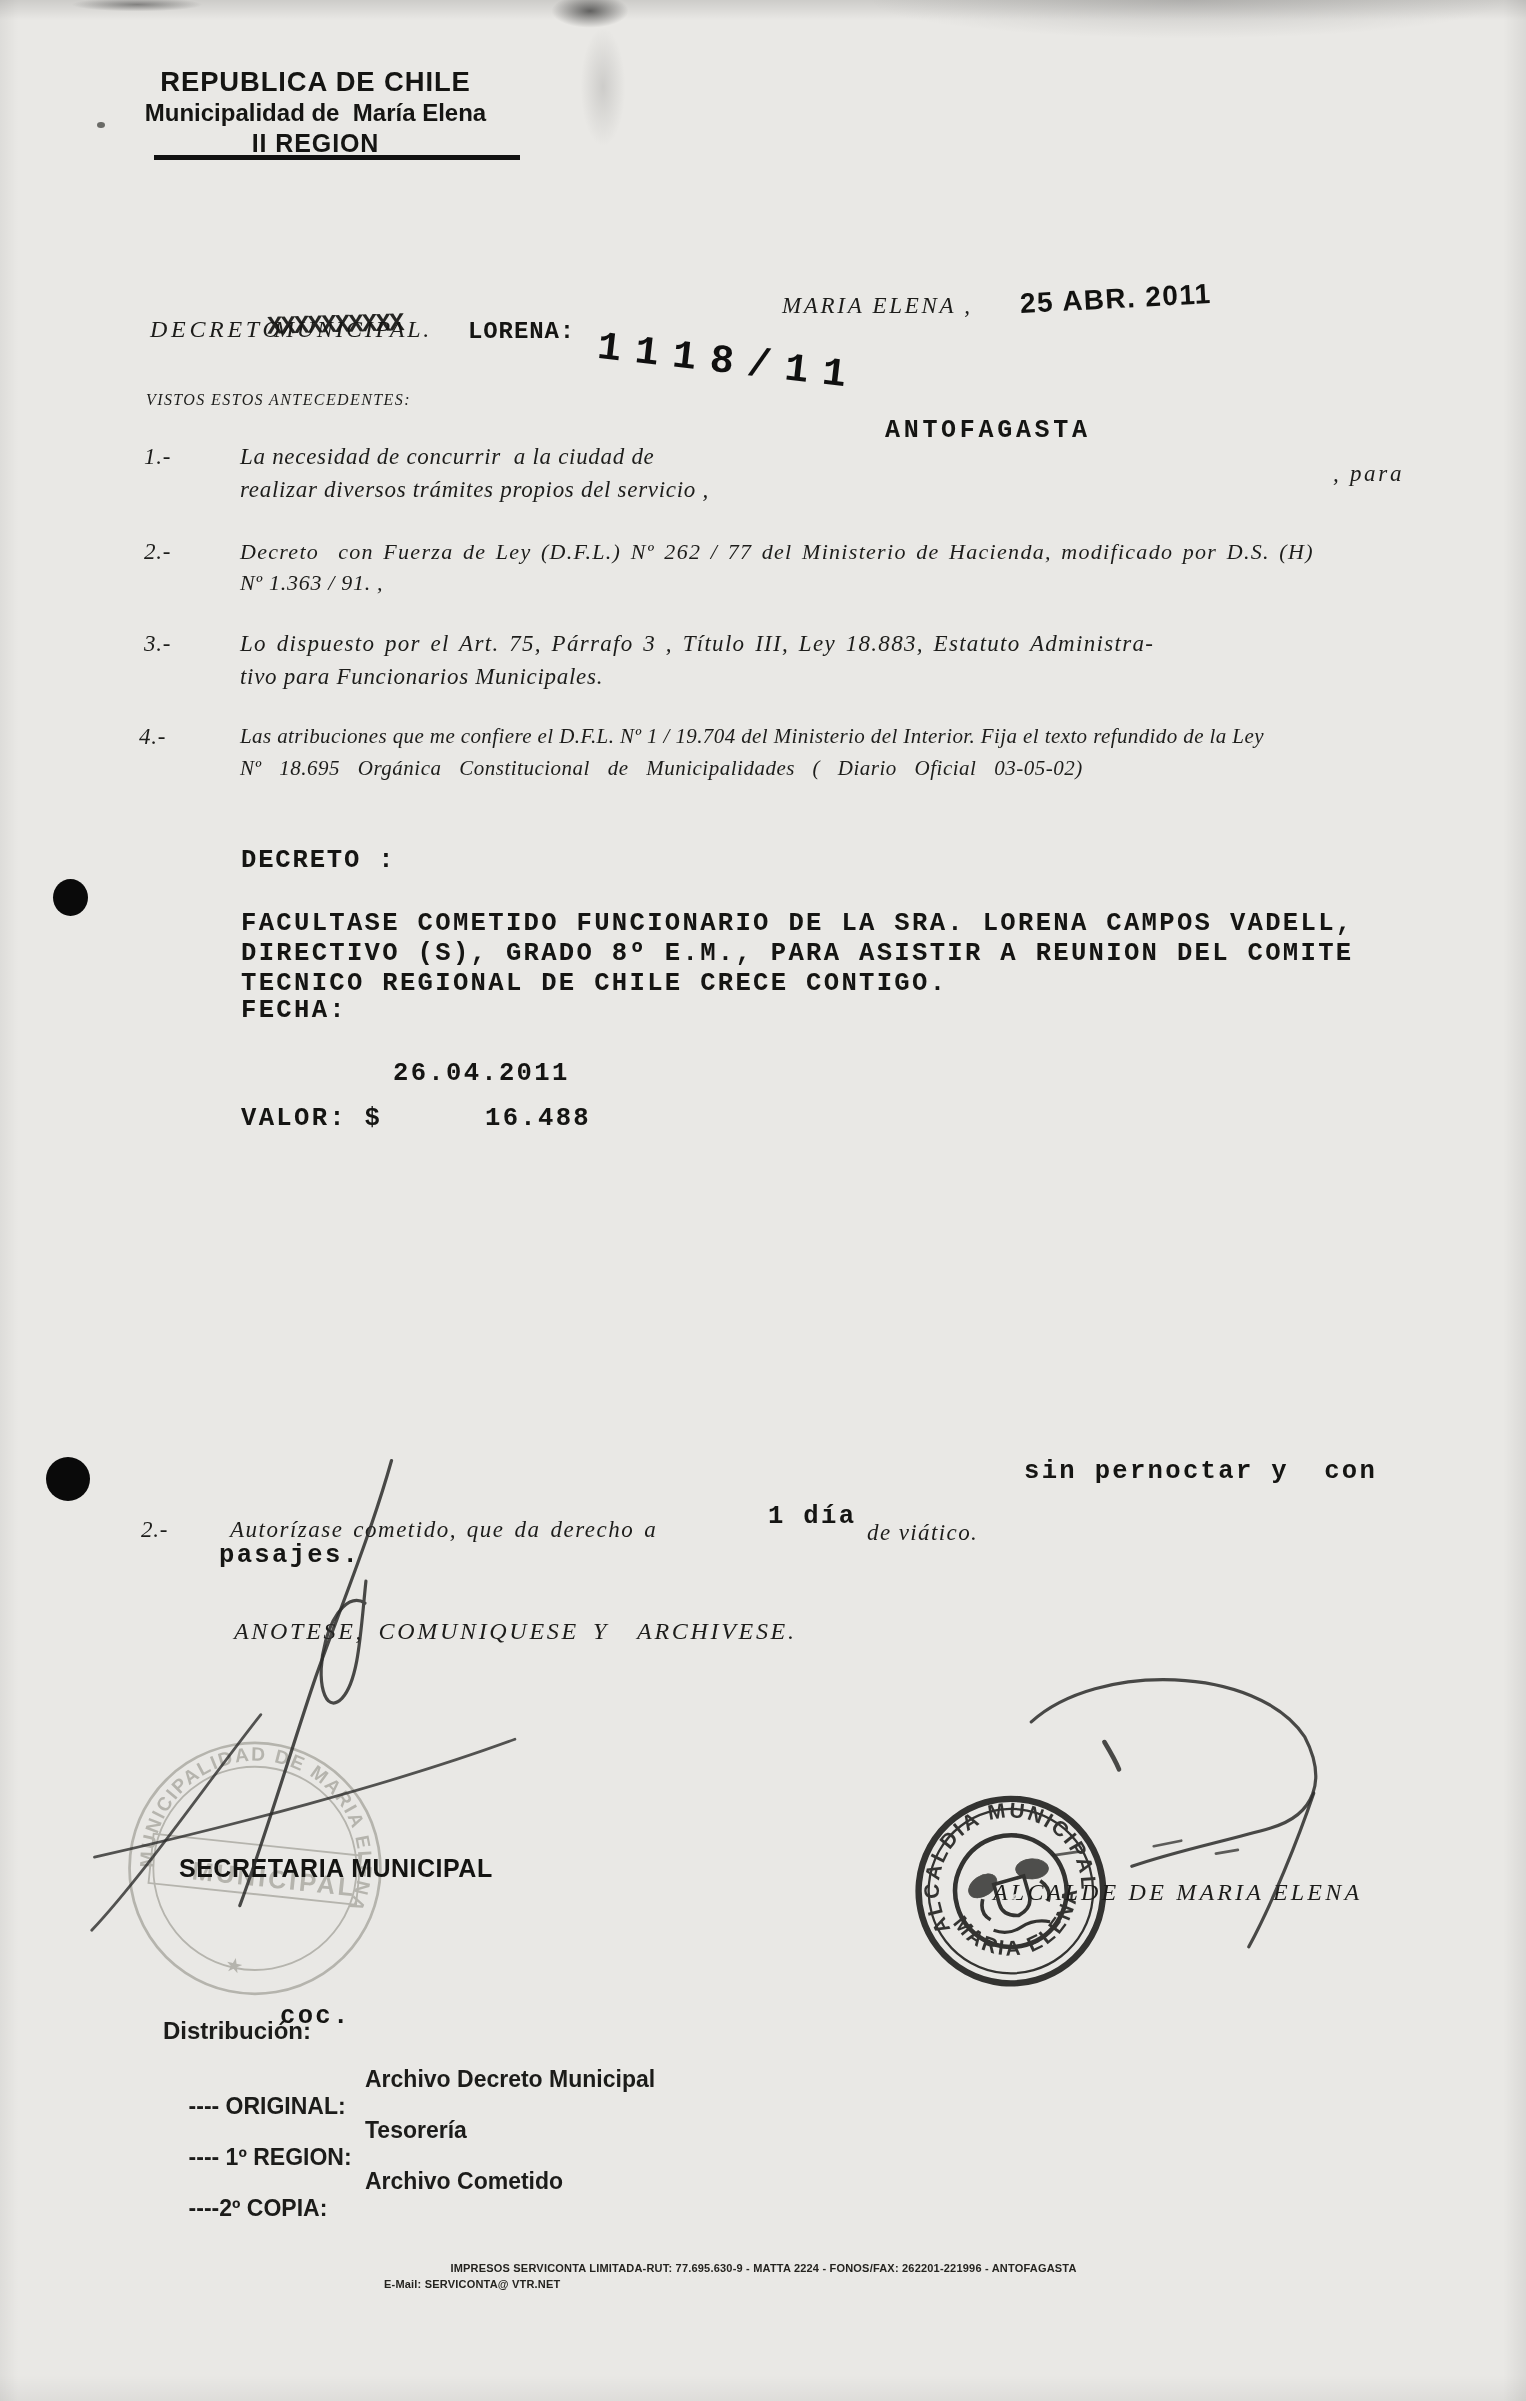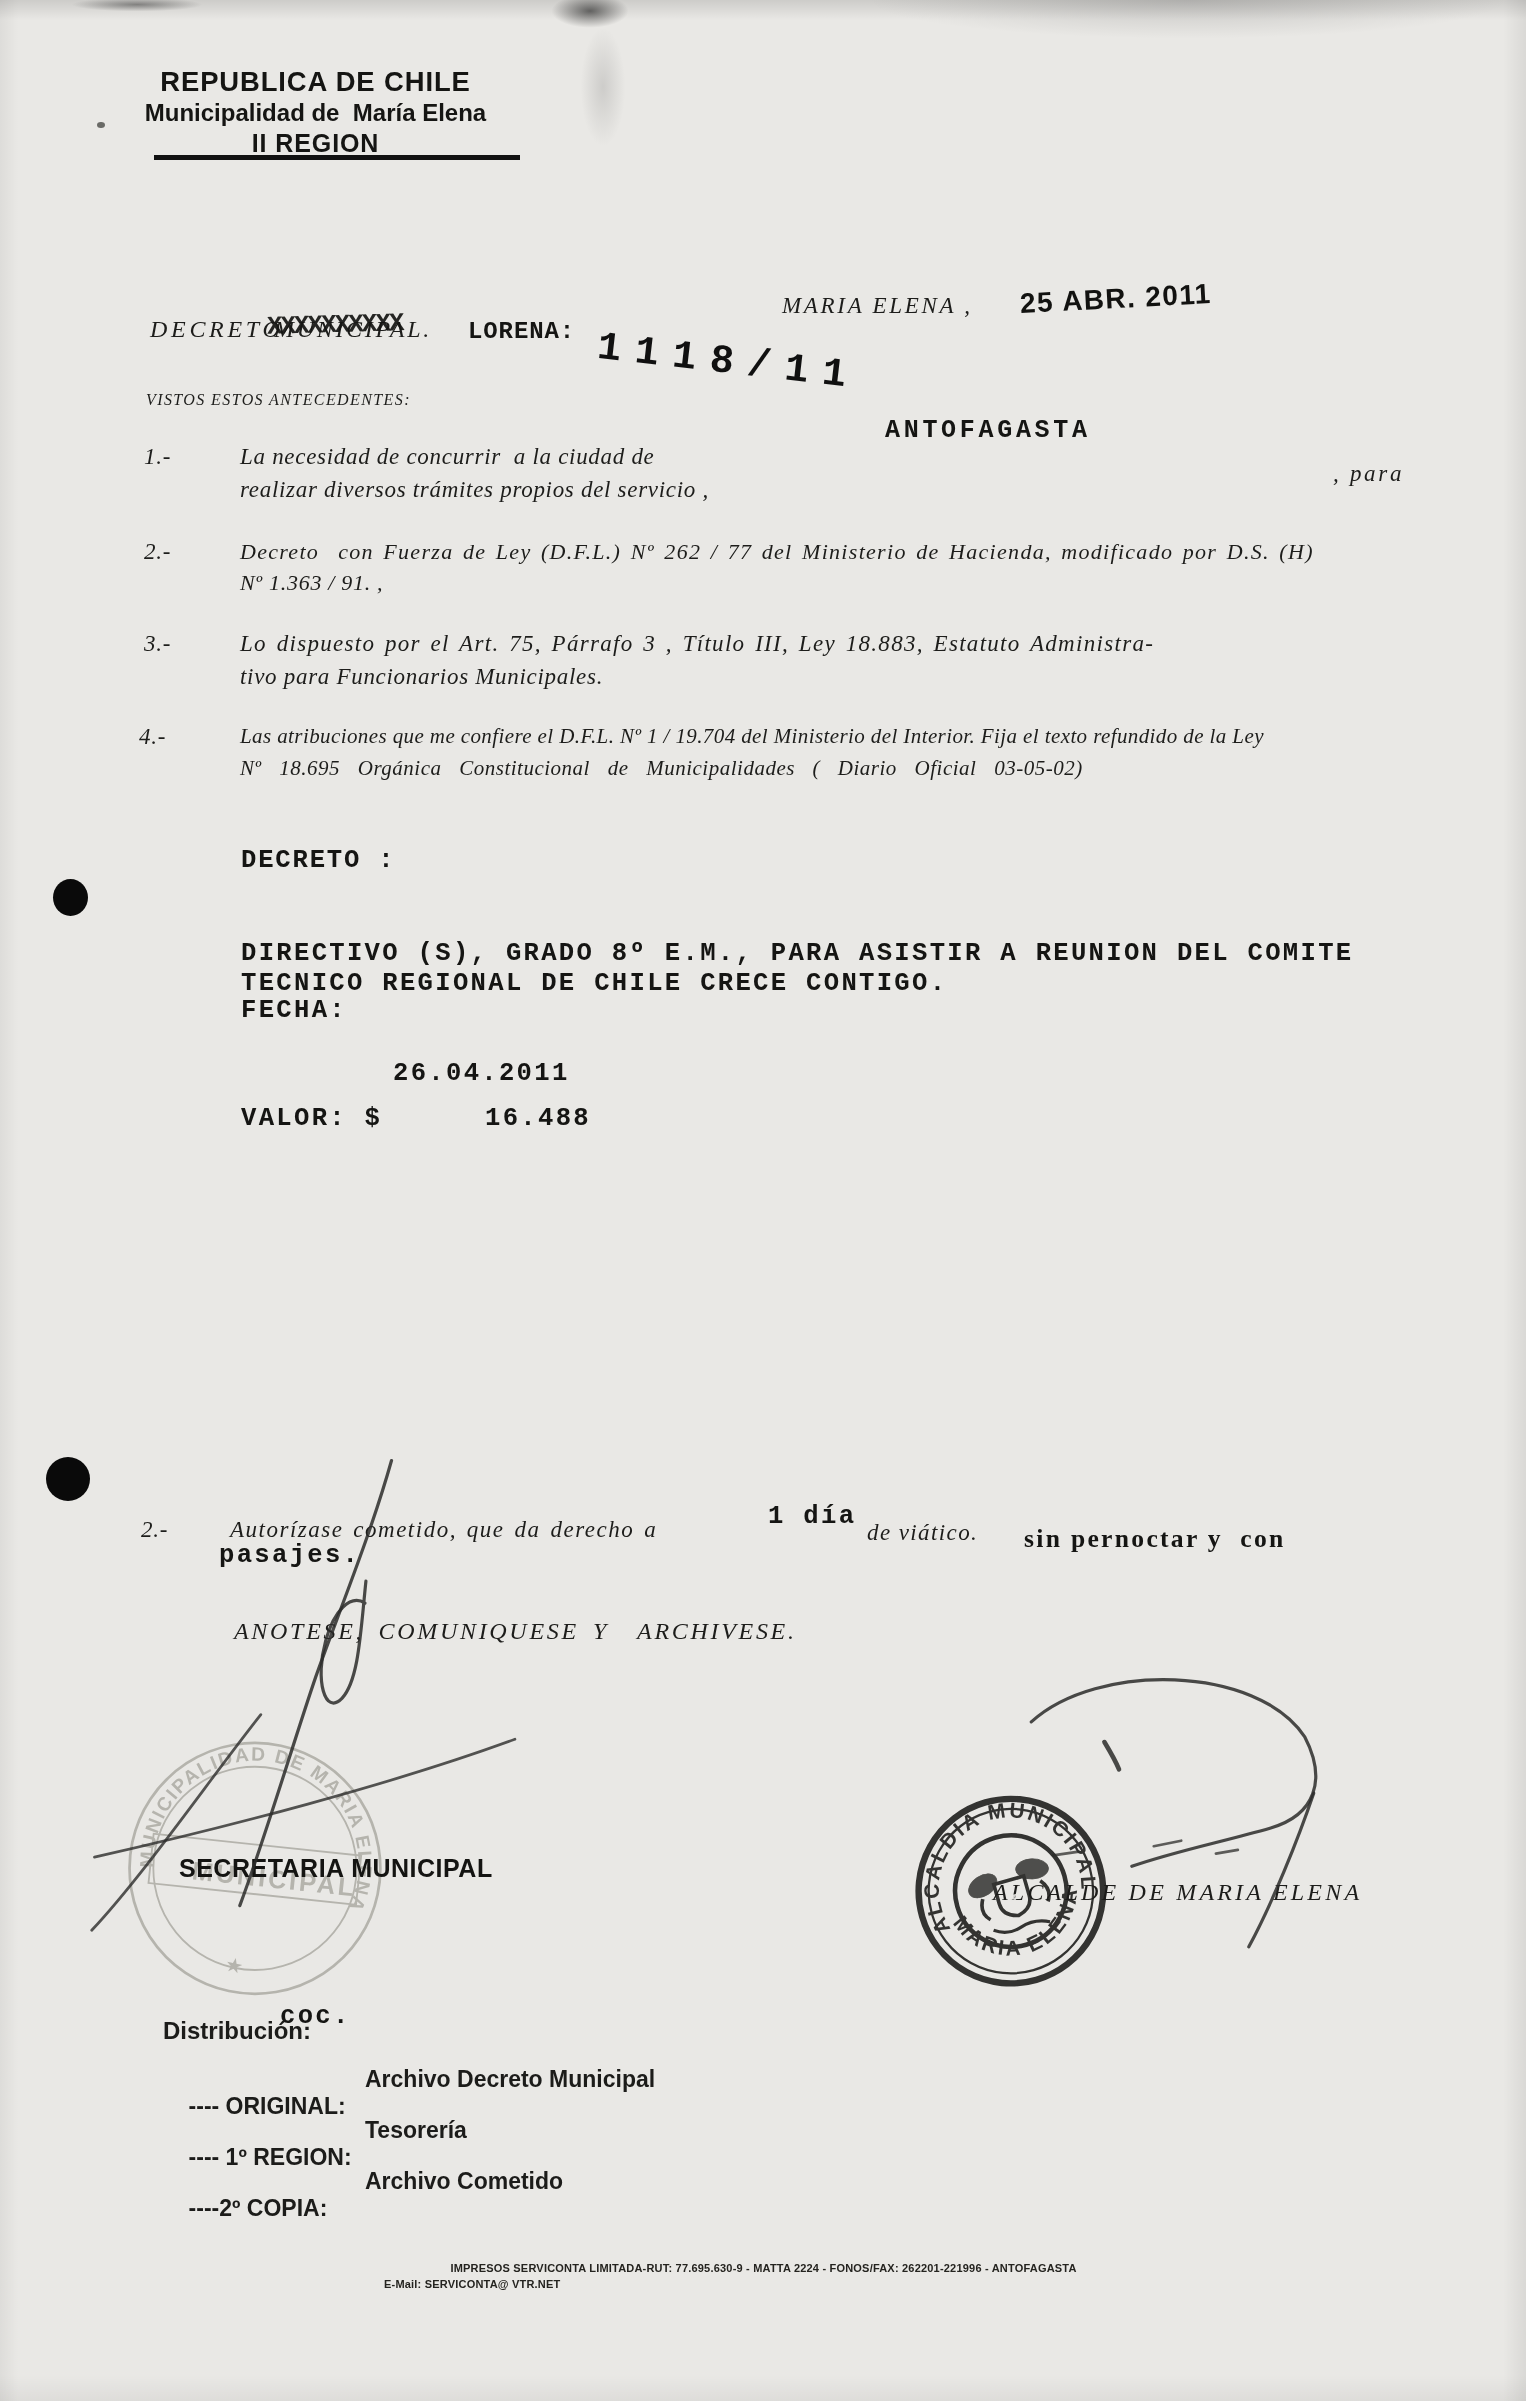--- a/index.html
+++ b/index.html
@@ -70,36 +70,37 @@
 
   <div class="abs it" style="left:144px;top:631px;">3.-</div>
   <div class="abs it stretch" style="left:240px;top:631px;">Lo dispuesto por el Art. 75, Párrafo 3 , Título III, Ley 18.883, Estatuto Administra-</div>
   <div class="abs it" style="left:240px;top:664px;">tivo para Funcionarios Municipales.</div>
 
   <div class="abs it" style="left:139px;top:724px;">4.-</div>
   <div class="abs it" style="left:240px;top:724px;font-size:21px;letter-spacing:0.4px;">Las atribuciones que me confiere el D.F.L. Nº 1 / 19.704 del Ministerio del Interior. Fija el texto refundido de la Ley</div>
   <div class="abs it wide-words" style="left:240px;top:756px;font-size:21px;">Nº 18.695 Orgánica Constitucional de Municipalidades ( Diario Oficial 03-05-02)</div>
 
   <div class="abs mono" style="left:241px;top:846px;letter-spacing:1.8px;">DECRETO :</div>
+  <div class="abs mono" style="left:241px;top:909px;">FACULTASE COMETIDO FUNCIONARIO DE LA SRA. LORENA CAMPOS VADELL,</div>
   <div class="abs mono" style="left:241px;top:939px;">DIRECTIVO (S), GRADO 8º E.M., PARA ASISTIR A REUNION DEL COMITE</div>
   <div class="abs mono" style="left:241px;top:969px;">TECNICO REGIONAL DE CHILE CRECE CONTIGO.</div>
 
   <div class="abs mono" style="left:241px;top:996px;text-align:right;">FECHA:</div>
   <div class="abs mono" style="left:393px;top:1059px;">26.04.2011</div>
   <div class="abs mono" style="left:241px;top:1104px;">VALOR: $</div>
   <div class="abs mono" style="left:450px;top:1104px;margin-left:35px;">16.488</div>
 
   <div class="abs hole" style="left:53px;top:879px;width:35px;height:37px;"></div>
   <div class="abs hole" style="left:46px;top:1457px;width:44px;height:44px;"></div>
 
   <div class="abs it" style="left:141px;top:1517px;">2.-</div>
   <div class="abs it" style="left:230px;top:1517px;letter-spacing:1.5px;word-spacing:2.7px;">Autorízase cometido, que da derecho a</div>
   <div class="abs mono" style="left:768px;top:1502px;">1 día</div>
   <div class="abs it" style="left:867px;top:1520px;letter-spacing:1.4px;">de viático.</div>
-  <div class="abs mono" style="left:1024px;top:1524px;font-family:Liberation Serif, serif;">sin pernoctar y  con</div>
+  <div class="abs mono" style="left:1024px;top:1457px;">sin pernoctar y  con</div>
   <div class="abs mono" style="left:219px;top:1541px;">pasajes.</div>
 
   <div class="abs it" style="left:234px;top:1618px;font-size:24px;letter-spacing:2.7px;word-spacing:5.5px;">ANOTESE, COMUNIQUESE Y  ARCHIVESE.</div>
 
   <svg class="abs" style="left:121px;top:1735px;opacity:.42;transform:rotate(12deg);" width="270" height="270" viewBox="0 0 295 295">
     <g fill="none" stroke="#6f6d62">
       <circle cx="146" cy="146" r="137" stroke-width="3"></circle>
       <circle cx="146" cy="146" r="111" stroke-width="2"></circle>
       <rect x="32" y="120" width="228" height="54" stroke-width="2" transform="rotate(-6 146 146)"></rect>
     </g>

